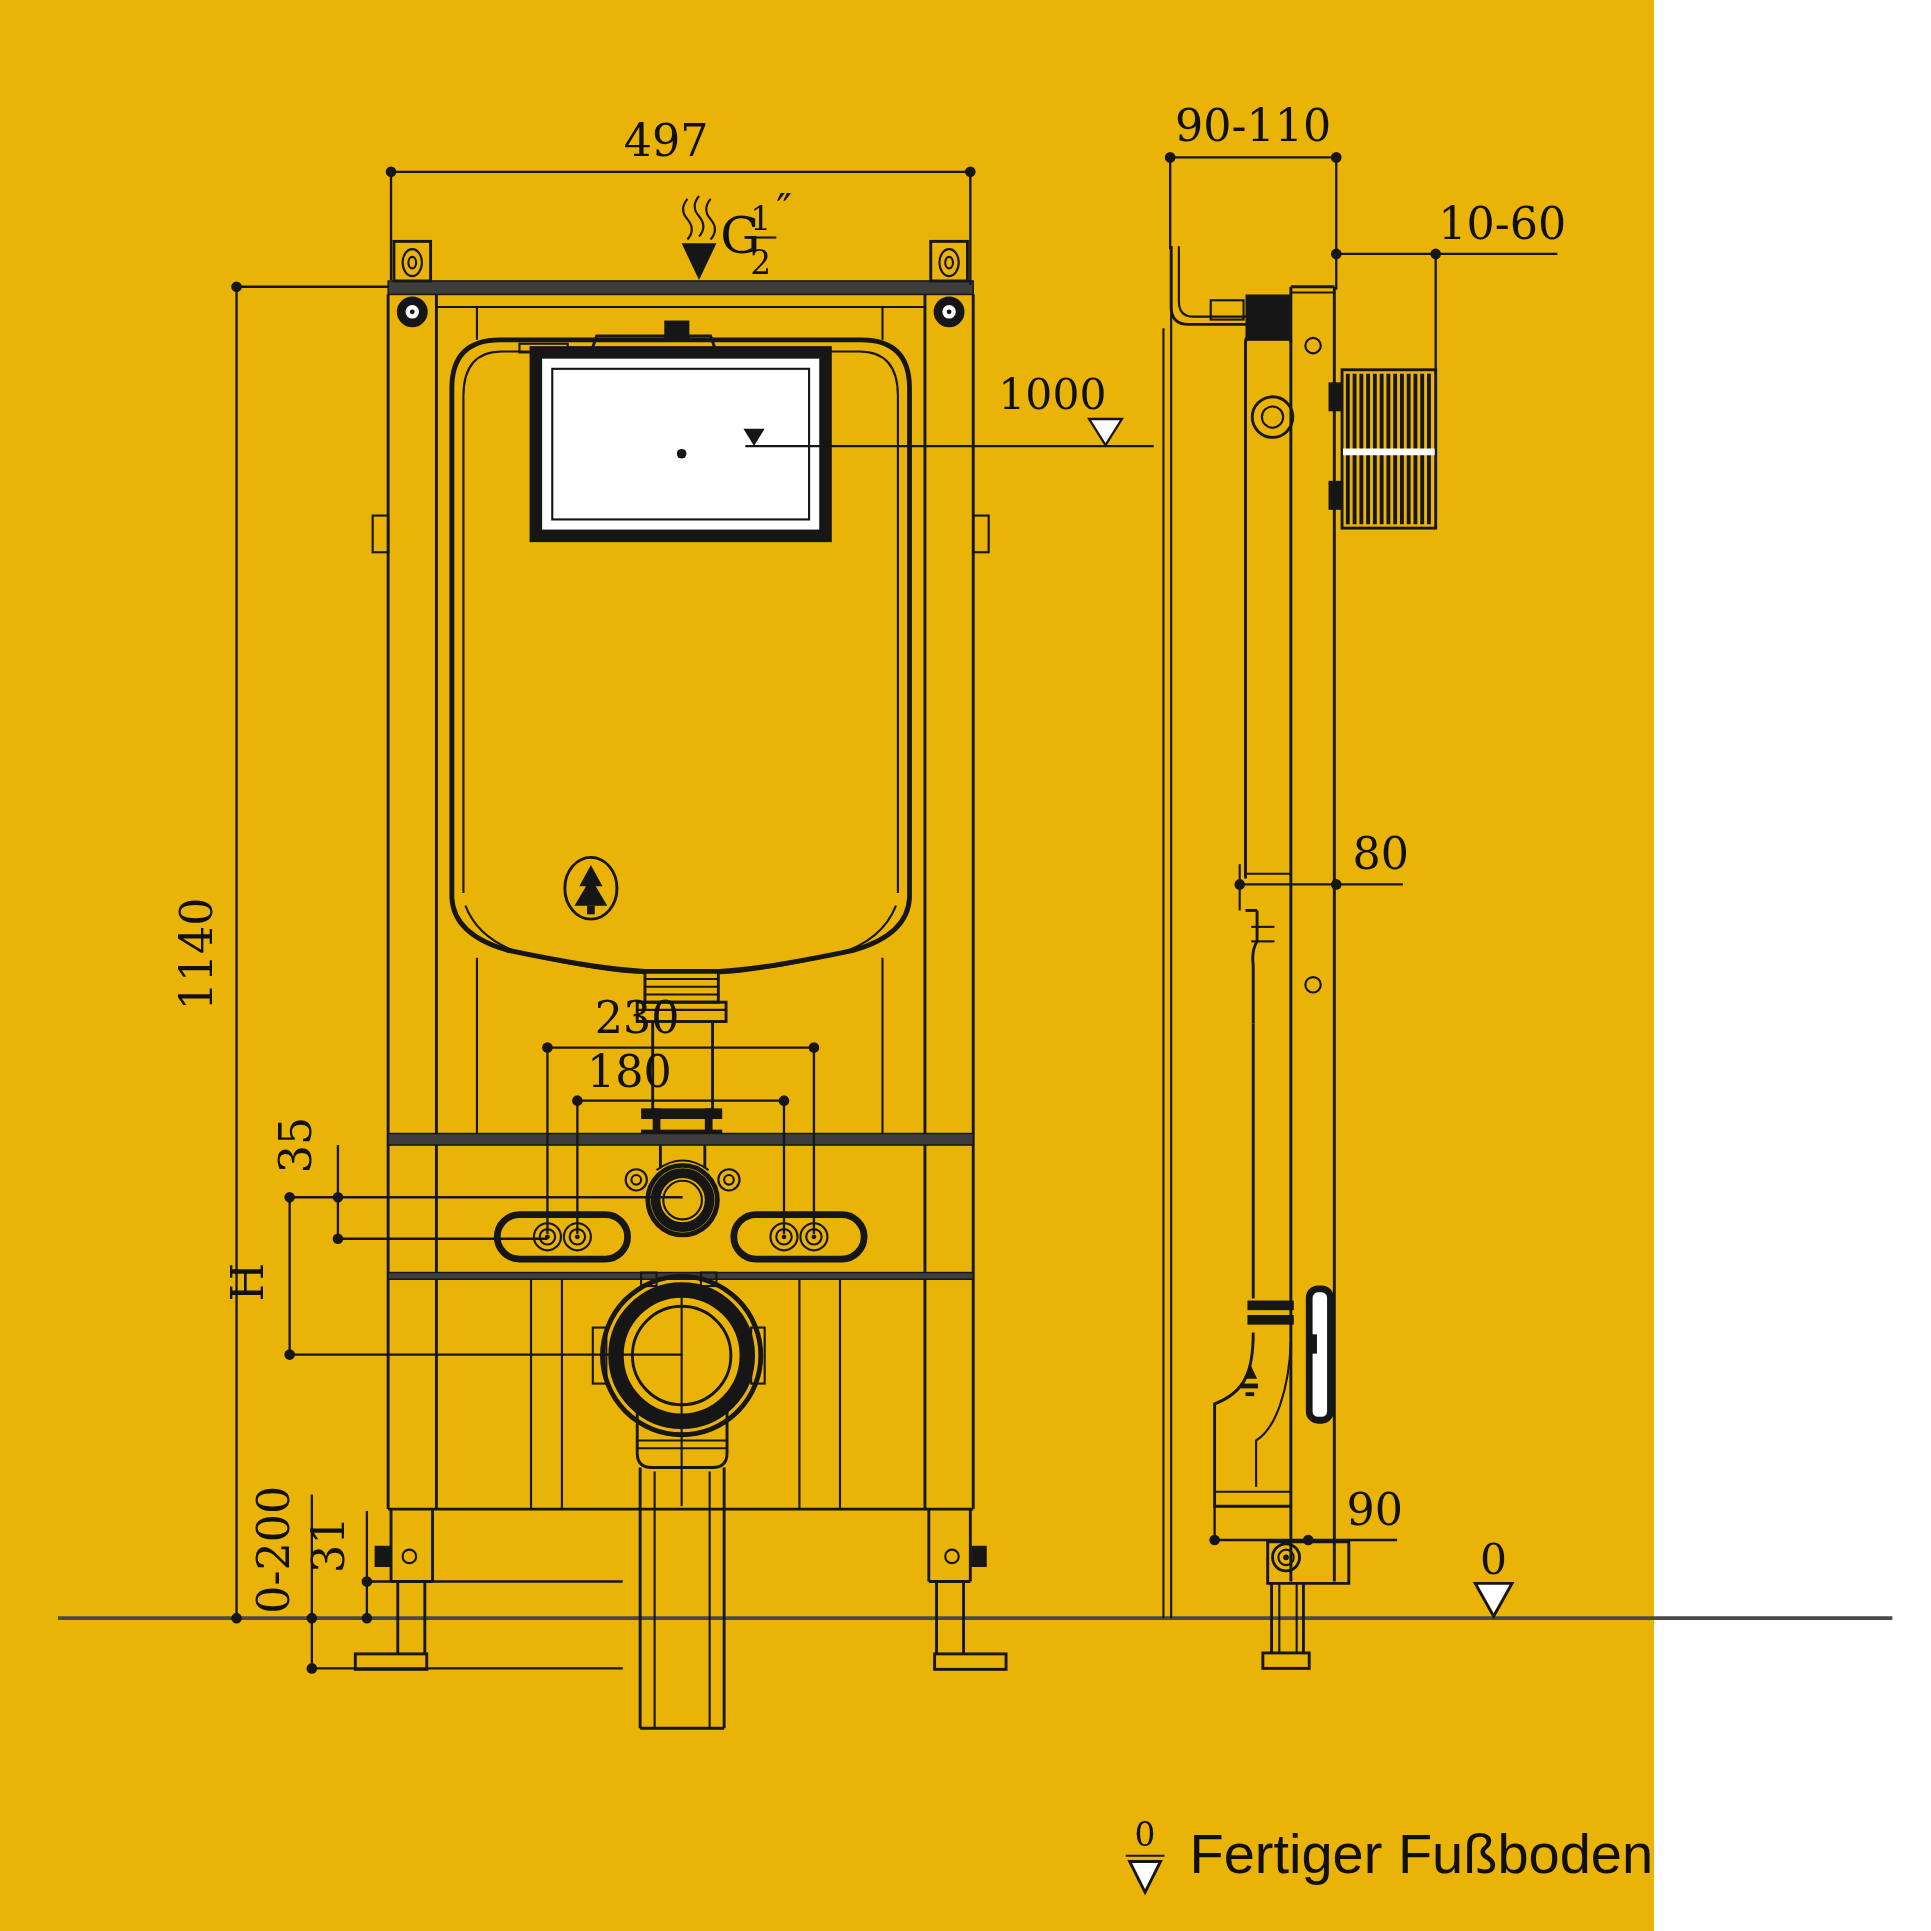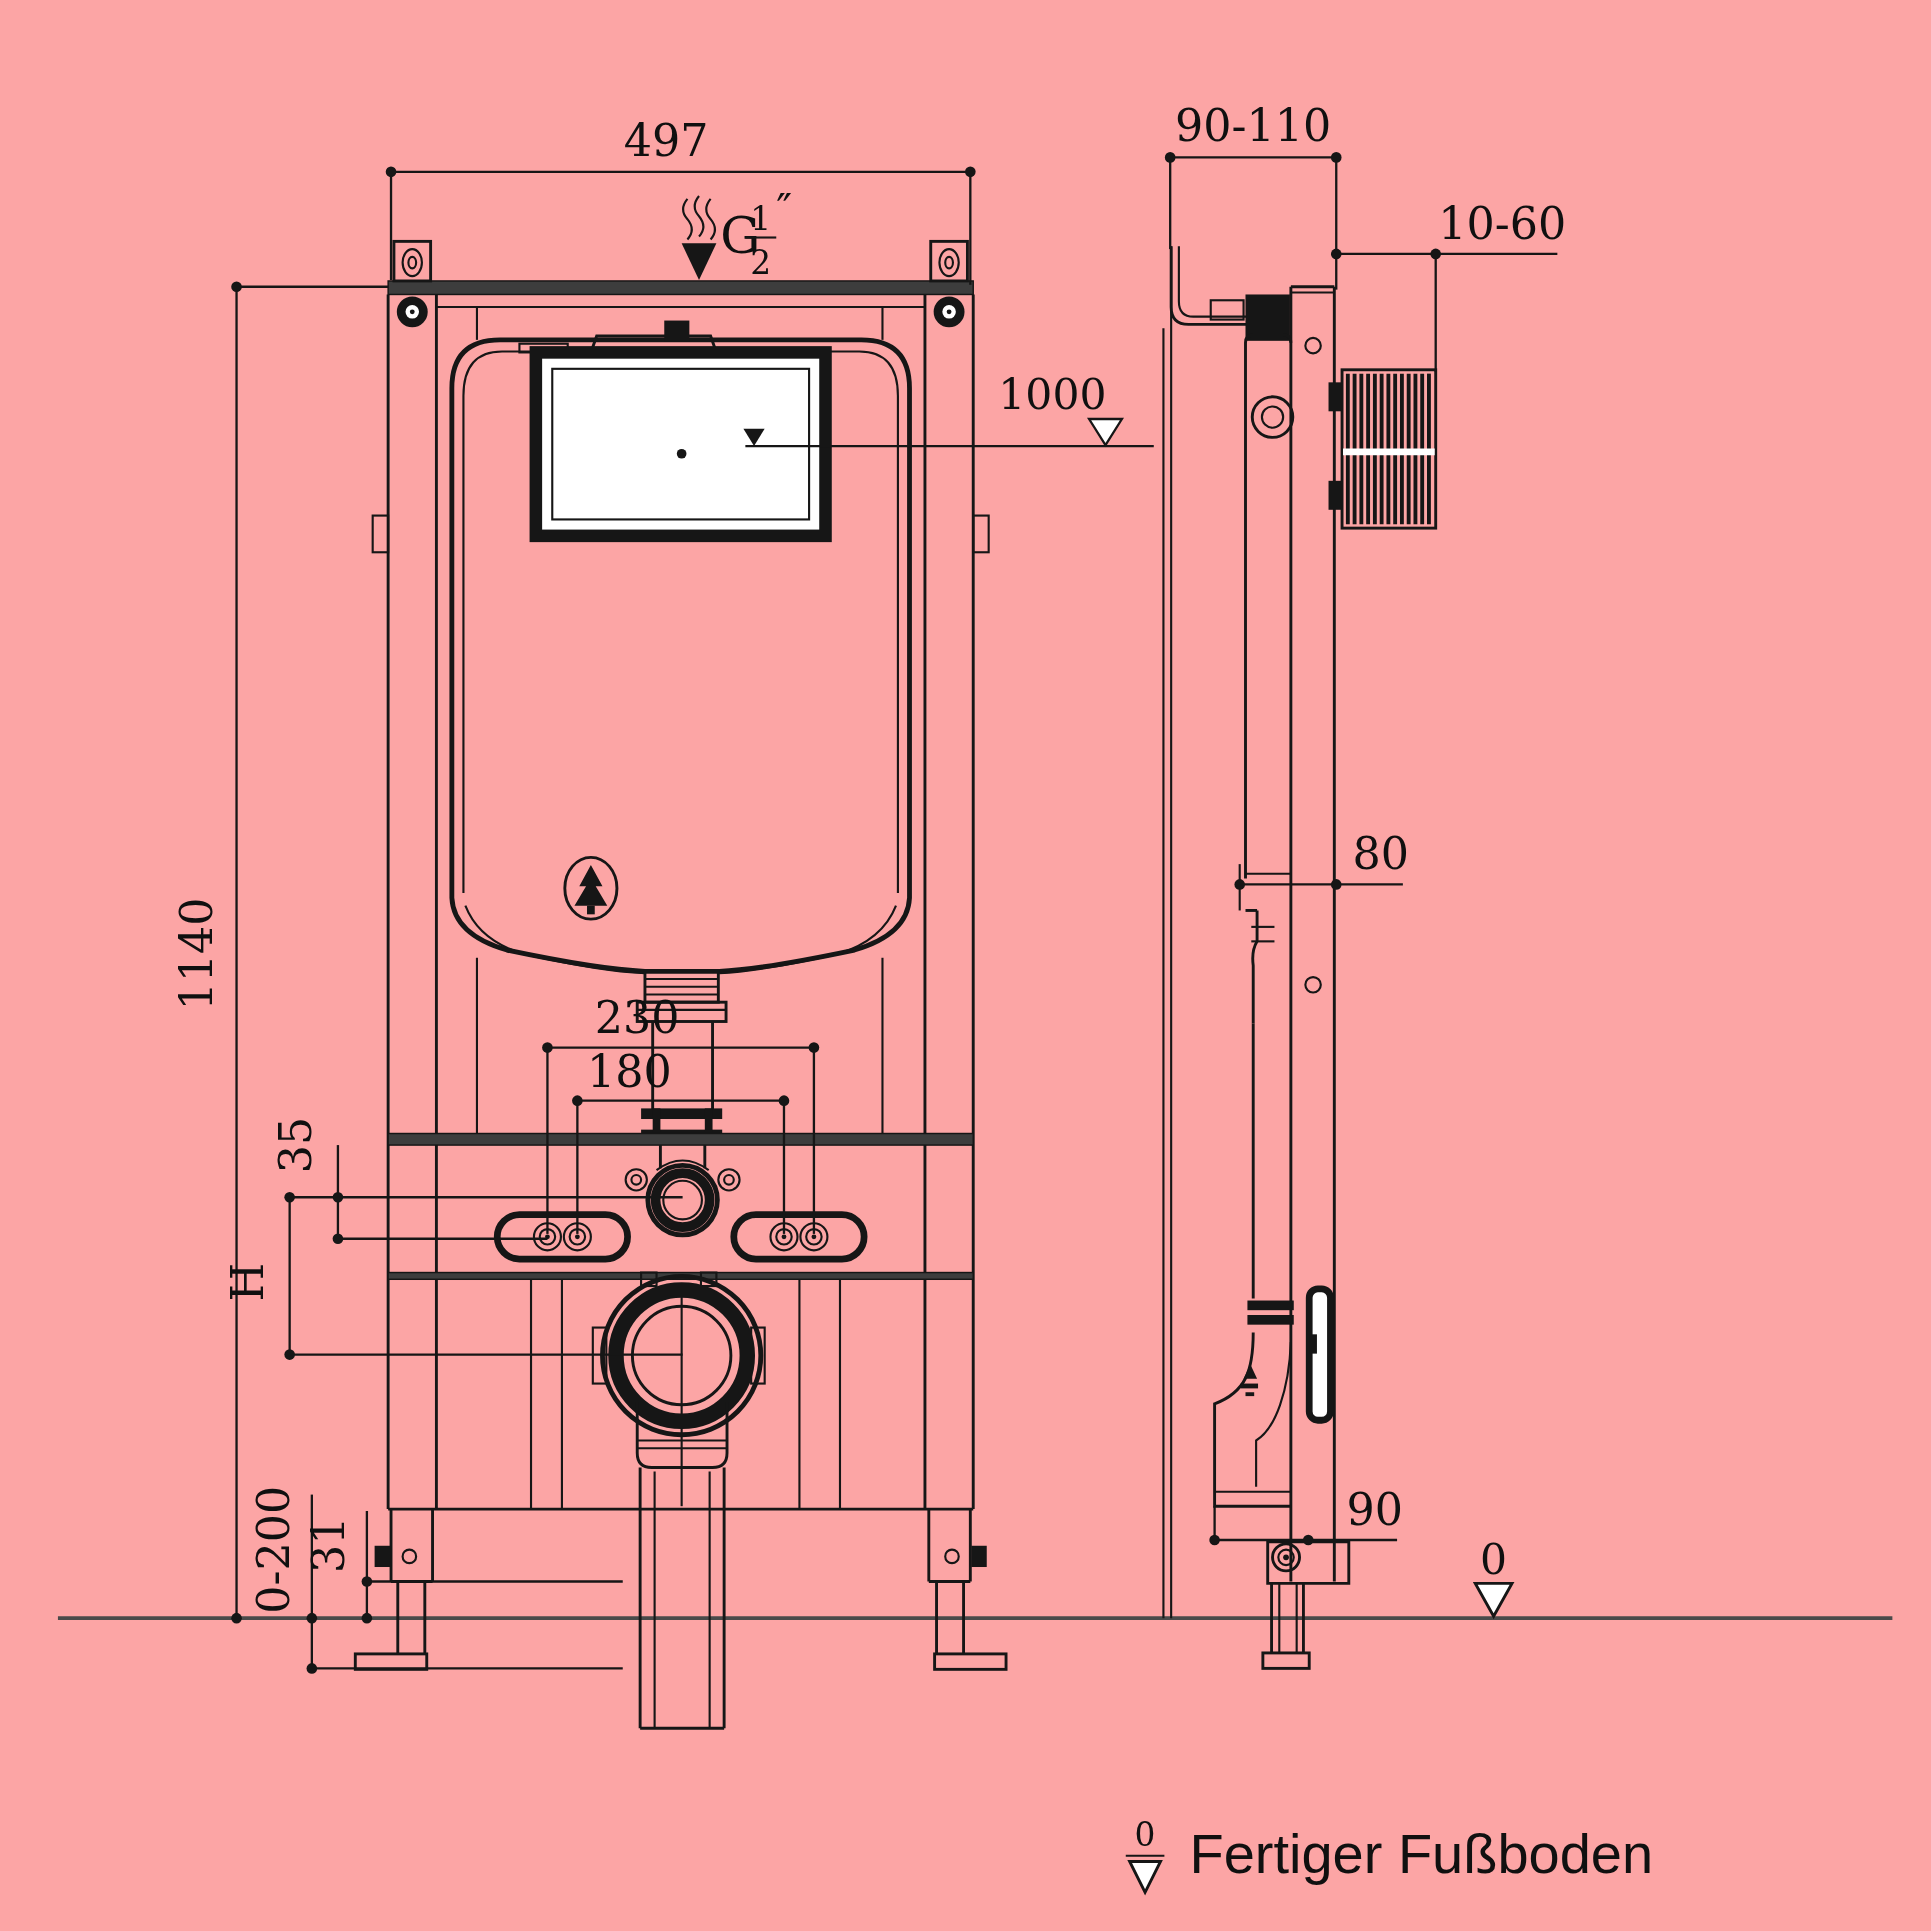--- a/index.html
+++ b/index.html
@@ -1,16 +1,16 @@
 <!DOCTYPE html>
 <html><head>
 <meta charset="utf-8">
 <style>
   html,body{margin:0;padding:0;background:#fff;}
-  .page{width:1931px;height:1931px;position:relative;background:#fca5a5;}
+  .page{width:1654px;height:1931px;position:relative;background:#eab308;}
   svg{display:block}
   .ln{stroke:#161616;stroke-width:3;fill:none}
   .ln2{stroke:#161616;stroke-width:2.2;fill:none}
   .thk{stroke:#161616;stroke-width:5;fill:none}
   .bold{stroke:#161616;stroke-width:7;fill:none}
   .dim{stroke:#161616;stroke-width:2.4;fill:none}
   .dot{fill:#161616;stroke:none}
   .blk{fill:#161616;stroke:none}
   .band{fill:#3d3d3d;stroke:#161616;stroke-width:1.5}
   .floor{stroke:#4a4a4a;stroke-width:4;fill:none}

